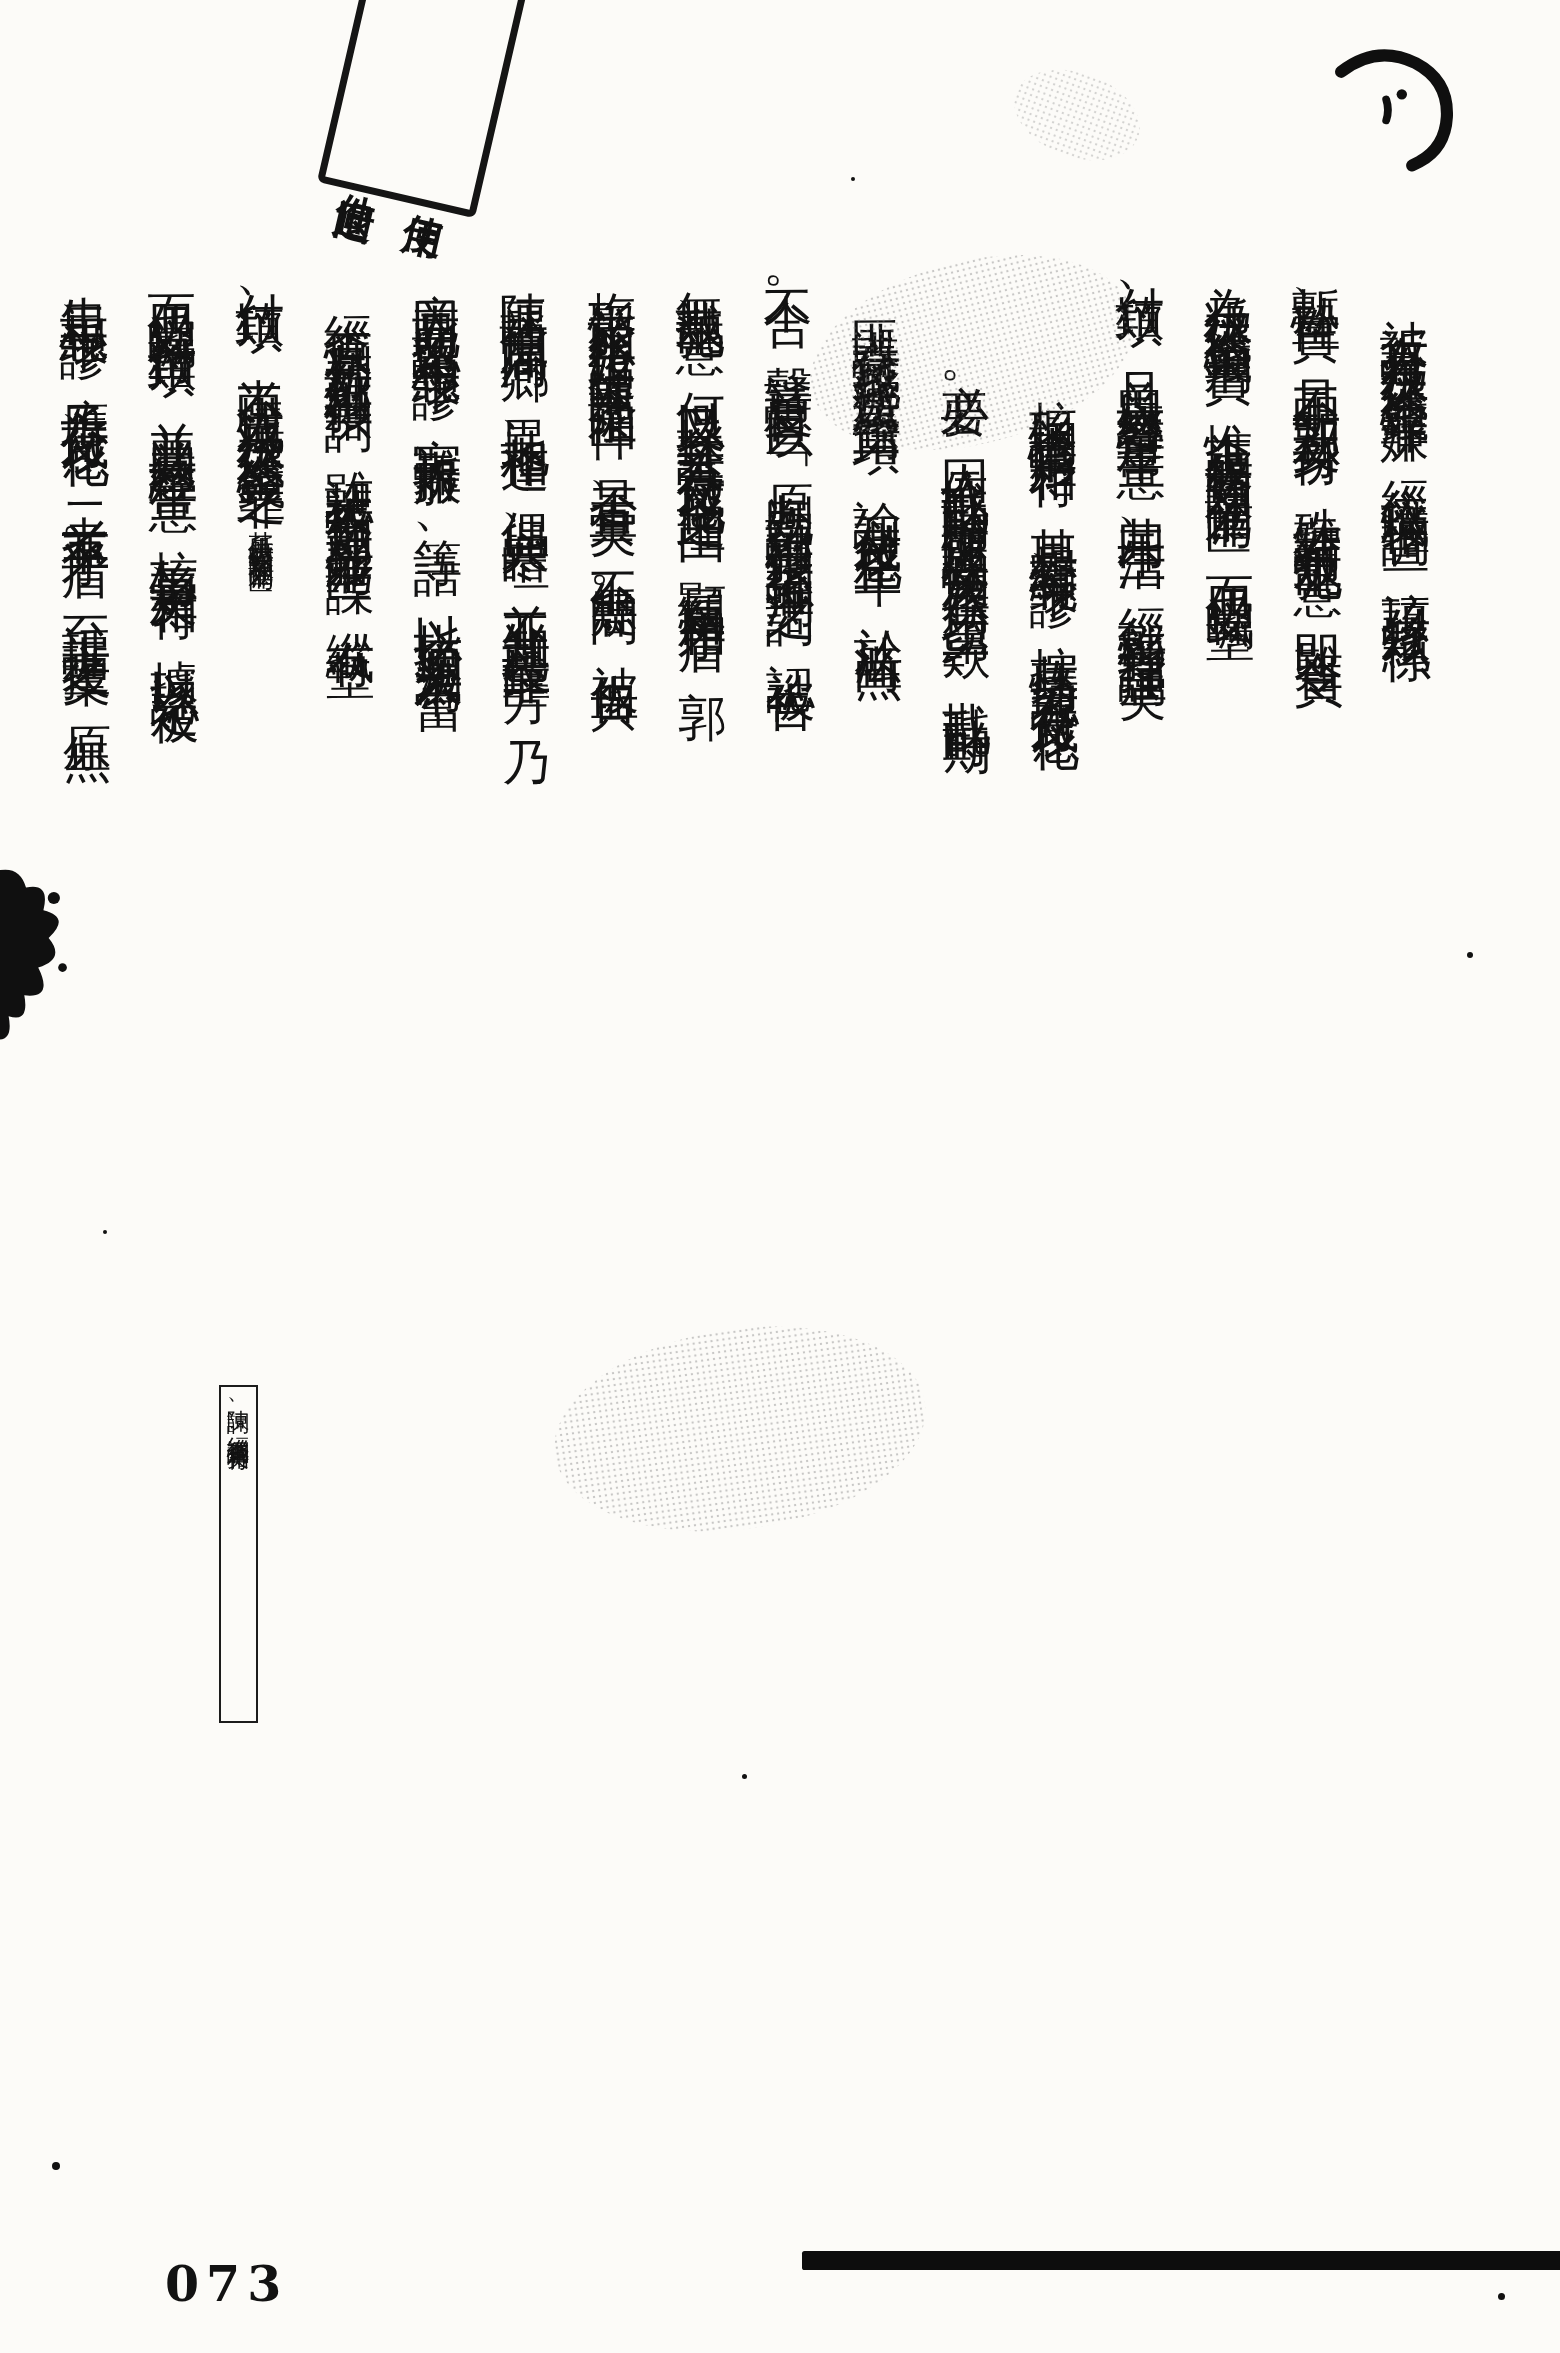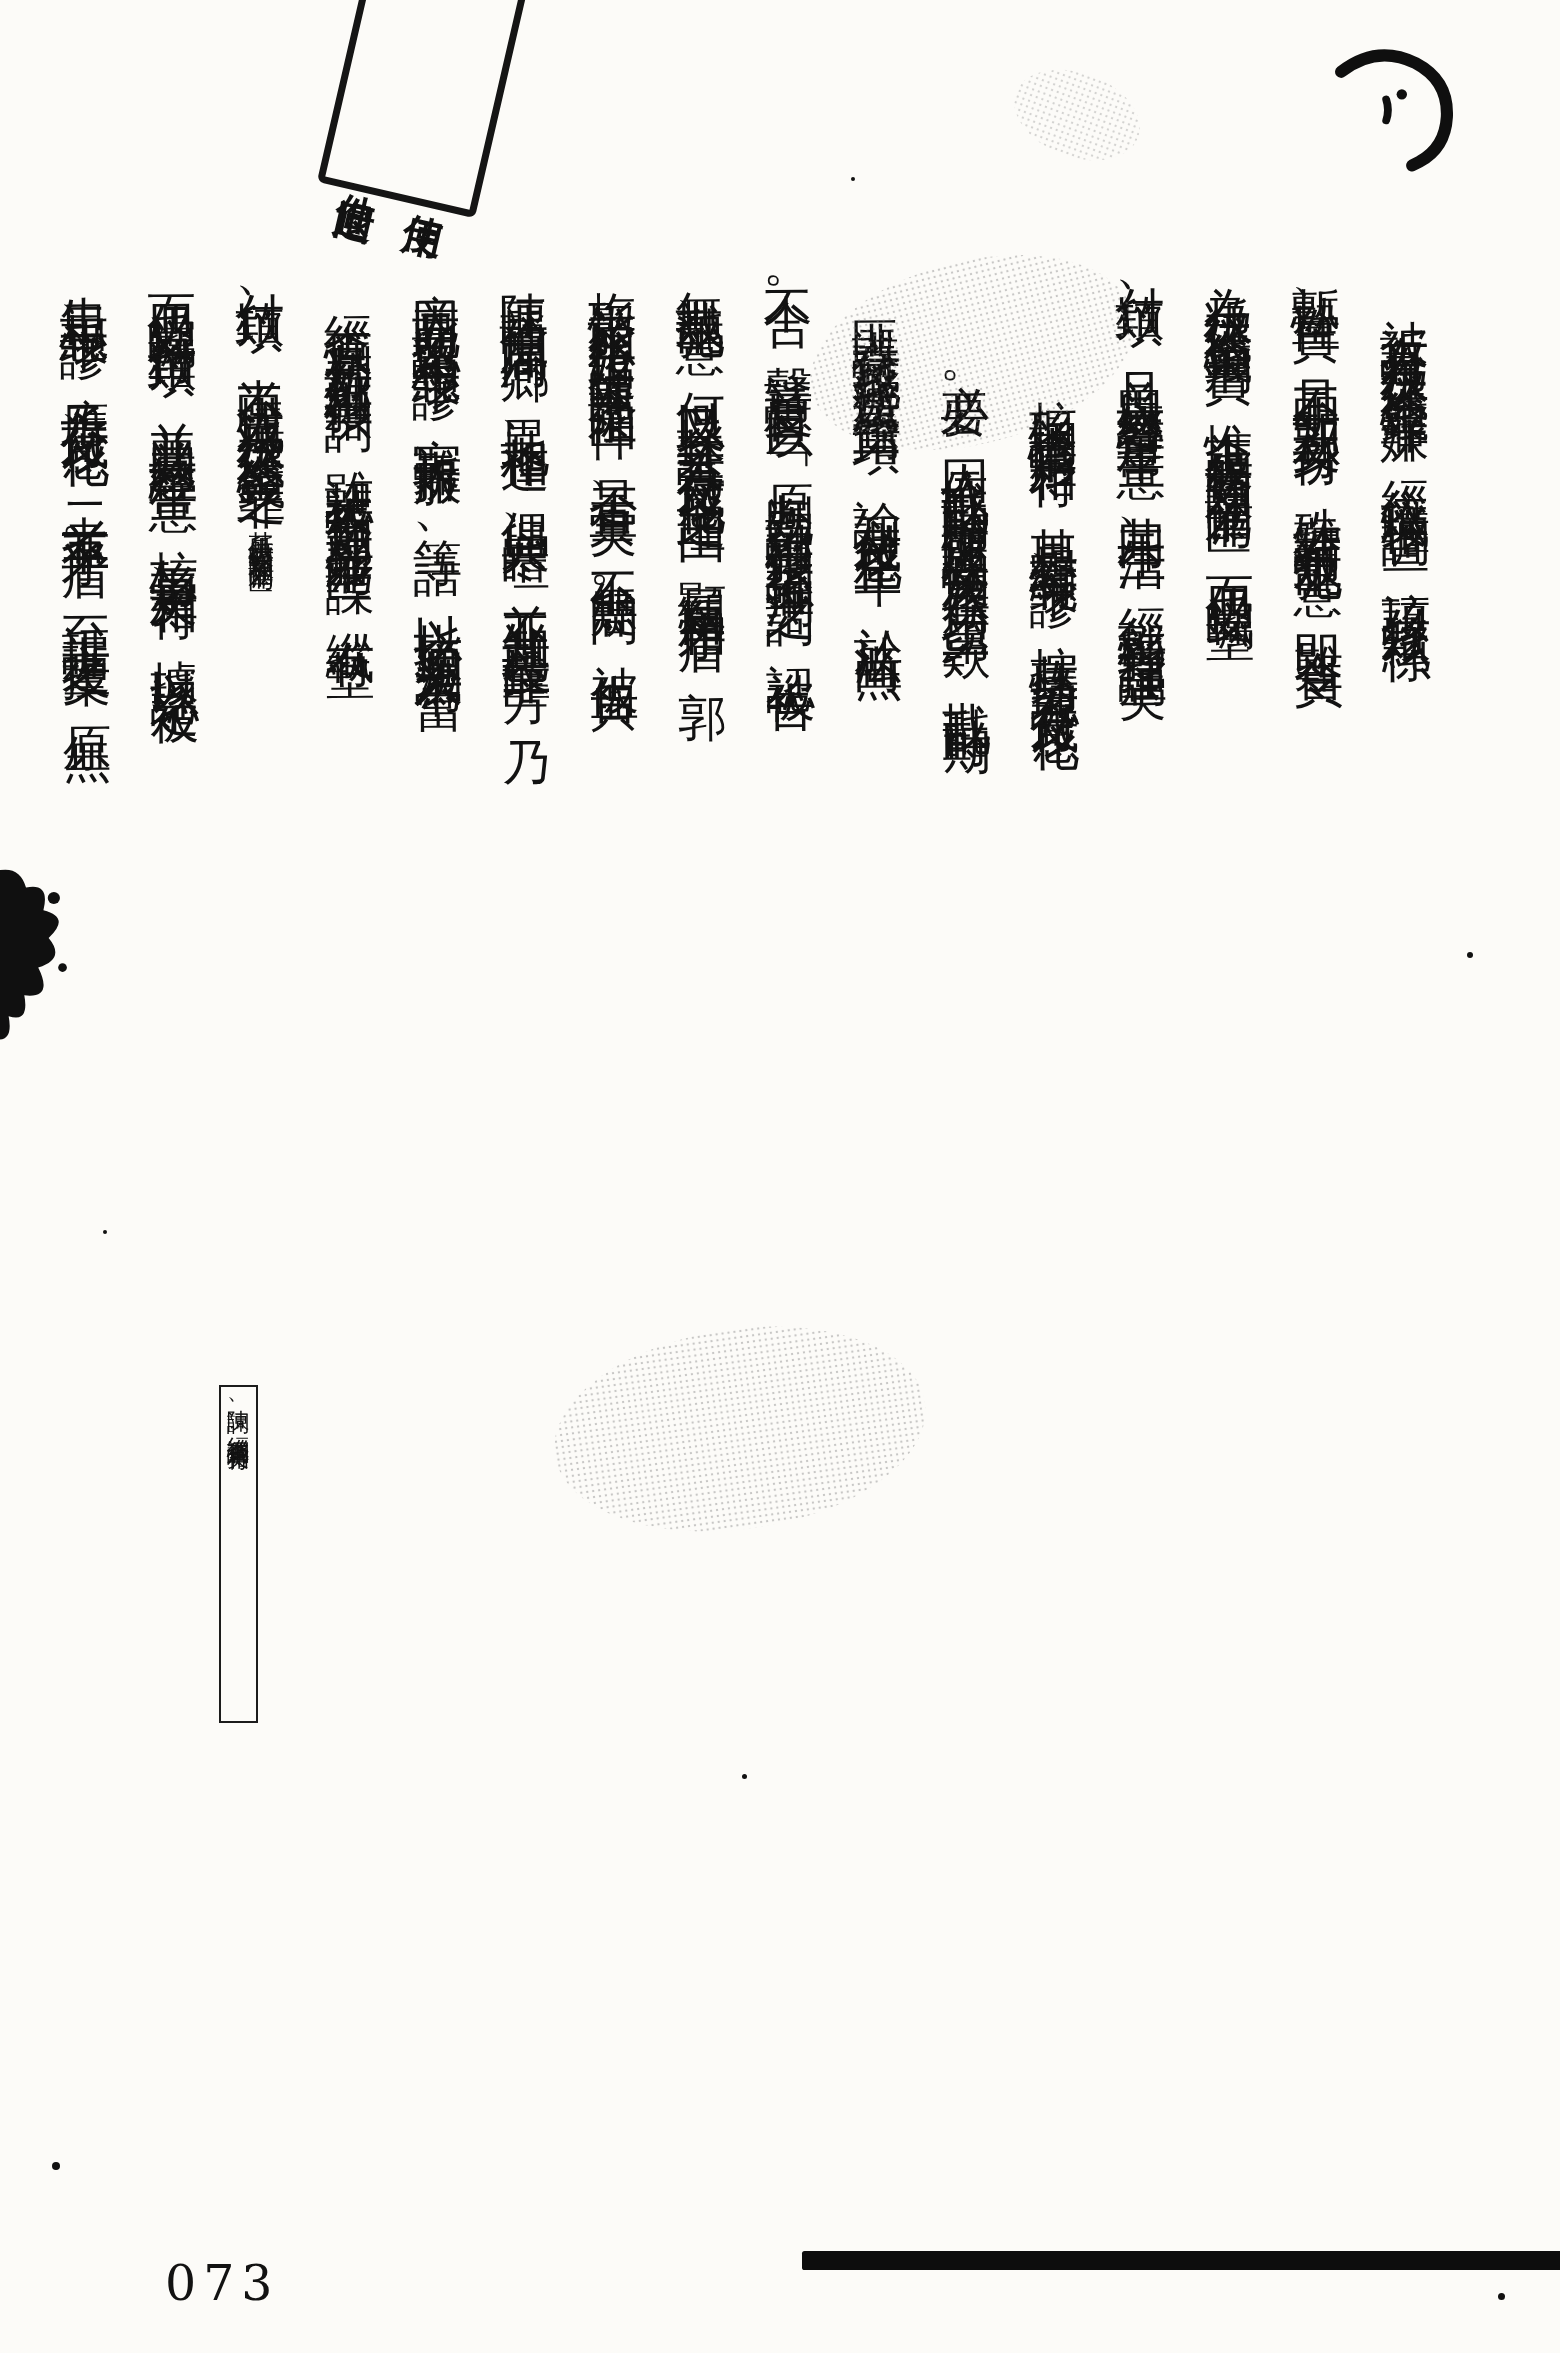--- a/index.html
+++ b/index.html
@@ -68,21 +68,21 @@
     font-size:40px;
     font-weight:700;
     letter-spacing:5.2px;
     line-height:1;
   }
   
   .page-number{
     position:absolute;
     left:165px; top:2255px;
     font-size:49px;
-    font-weight:400;
+    font-weight:700;
     letter-spacing:7px;
     font-family:"DejaVu Serif", serif;
   }
   
   .smudge{
     position:absolute;
     background-image:radial-gradient(circle, #8a8a8a 1.1px, transparent 1.6px);
     background-size:6px 6px;
     opacity:.45;
     border-radius:50%;

